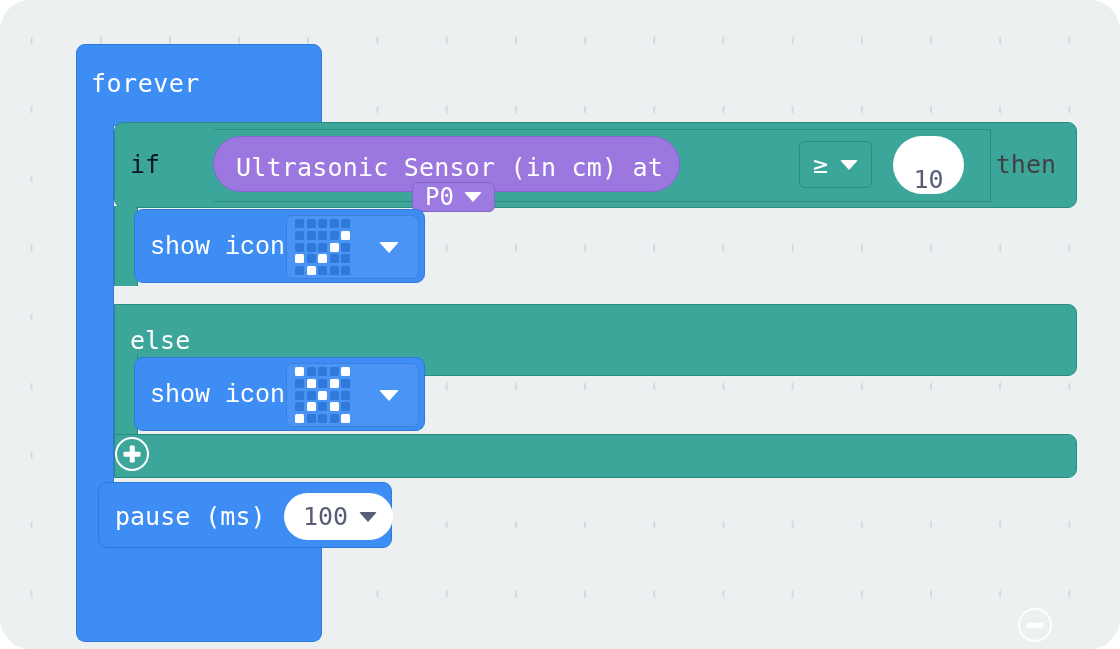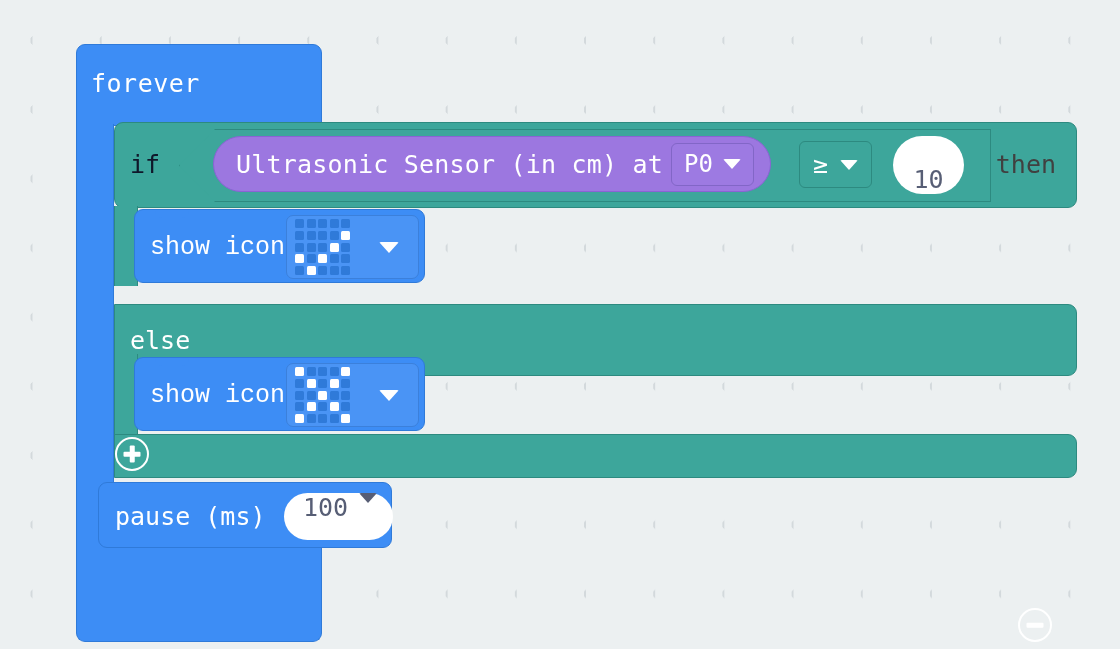--- a/index.html
+++ b/index.html
@@ -11,20 +11,21 @@
   #canvas {
     position: relative;
     width: 1120px; height: 649px;
     background-color: #ecf0f1;
     background-image:
       linear-gradient(to right, #d3d9dc 1.6px, transparent 1.6px),
       linear-gradient(to bottom, #d3d9dc 1.6px, transparent 1.6px);
     background-size: 69.2px 69.2px, 69.2px 69.2px;
     background-position: 30.5px 34.5px, 34.5px 30.5px;
     overflow: hidden;
+    border-radius: 31px;
   }
   
   #canvas::before {
     content: "";
     position: absolute; inset: 0;
     background-image:
       radial-gradient(circle 5.5px at 35px 40px, transparent 99%, #ecf0f1 100%);
     background-size: 69.2px 69.2px;
     background-position: 0.4px 0.4px;
     pointer-events: none;
@@ -128,21 +129,22 @@
     border: 1px solid #2d8a80;
     clip-path: polygon(36px 0, 100% 0, 100% 50%, 100% 100%, 36px 100%, 0 50%);
   }
   .sensor-reporter {
     position: absolute; left: 34px; top: 7px;
     height: 56px;
     background: #9c77e0;
     border: 1px solid #8a62d4;
     border-radius: 29px;
     display: flex; align-items: center;
-    padding: 0 16px 0 22px;
+    padding: 16px 16px 0 22px;
+    flex-direction: column;
   }
   .sensor-text {
     color: #fff; font-size: 25px; white-space: nowrap;
     letter-spacing: 0.2px;
   }
   .pin-dropdown {
     margin-left: 8px;
     height: 43px;
     background: #9d7ae2;
     border: 1px solid #8266c7;
@@ -227,21 +229,21 @@
   }
   .pause-label {
     position: absolute; left: 16px; top: 19px;
     color: #fff; font-size: 25px;
   }
   .pause-field {
     position: absolute; left: 185px; top: 10px;
     height: 47px;
     background: #fff;
     border-radius: 24px;
-    display: flex; gap: 11px;
+    display: flex; align-items: center; gap: 11px;
     padding: 0 16px 0 19px;
   }
   .pause-field .pf-text { color: #575e75; font-size: 25px; }
   .caret-dark {
     width: 0; height: 0;
     border-left: 9px solid transparent;
     border-right: 9px solid transparent;
     border-top: 10px solid #575e75;
     border-radius: 2px;
   }

